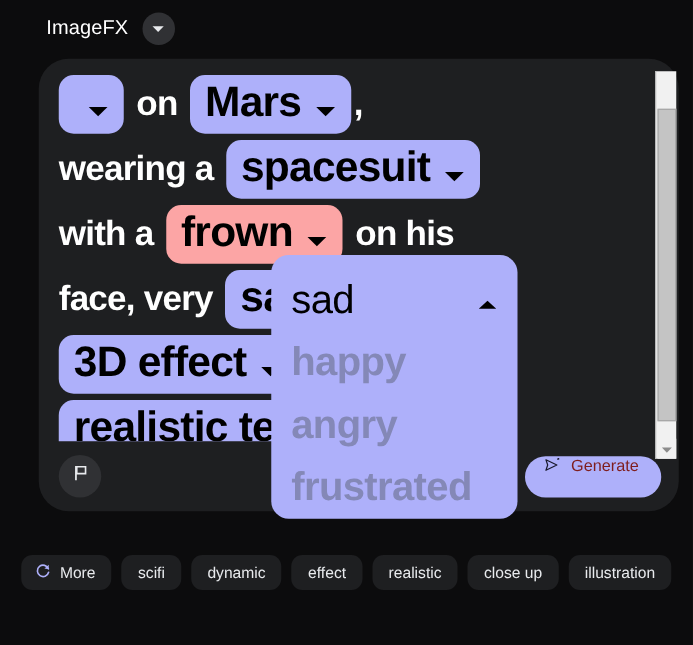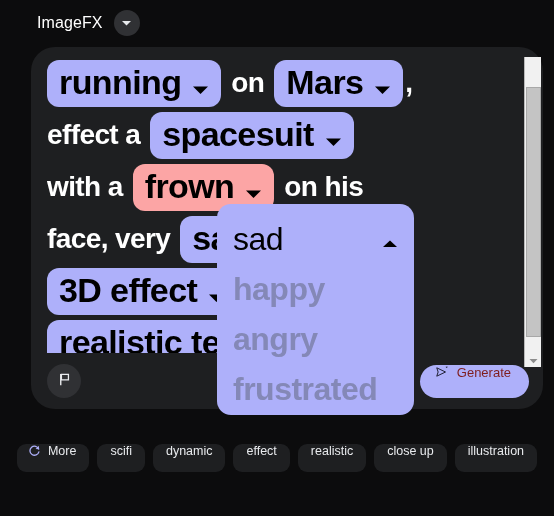--- a/index.html
+++ b/index.html
@@ -188,20 +188,21 @@
   }
   .sugg-row {
     display: flex;
     justify-content: center;
     align-items: center;
     gap: 8px;
     margin-bottom: 6px;
   }
   .sugg-chip {
     display: inline-flex;
+    align-items: center;
     gap: 7px;
     background: #1e1f21;
     color: #e8eaed;
     font-size: 12.5px;
     font-weight: 400;
     border-radius: 9px;
     height: 28px;
     padding: 0 13px;
     cursor: pointer;
     white-space: nowrap;
@@ -220,39 +221,38 @@
         </svg>
     </span>
   </div>
 </div>
 
 <div id="prompt-panel">
 
   <div id="prompt-body">
       <div class="prompt-line">
         <span class="chip">
-          <span>running</span>
           <span class="caret"><svg width="19" height="12" viewBox="0 0 19 12">
               <path d="M2 2.5 L17 2.5 L9.5 10 Z" fill="#000000"></path>
             </svg></span>
         </span>
         <span class="gap"></span>
         <span class="plain-text">on</span>
         <span class="gap"></span>
         <span class="chip">
           <span>Mars</span>
           <span class="caret"><svg width="19" height="12" viewBox="0 0 19 12">
               <path d="M2 2.5 L17 2.5 L9.5 10 Z" fill="#000000"></path>
             </svg></span>
         </span>
         <span class="gap" style="width: 2px;"></span>
         <span class="plain-text">,</span>
       </div>
       <div class="prompt-line">
-        <span class="plain-text">effect a</span>
+        <span class="plain-text">wearing a</span>
         <span class="gap"></span>
         <span class="chip">
           <span>spacesuit</span>
           <span class="caret"><svg width="19" height="12" viewBox="0 0 19 12">
               <path d="M2 2.5 L17 2.5 L9.5 10 Z" fill="#000000"></path>
             </svg></span>
         </span>
       </div>
       <div class="prompt-line">
         <span class="plain-text">with a</span>

